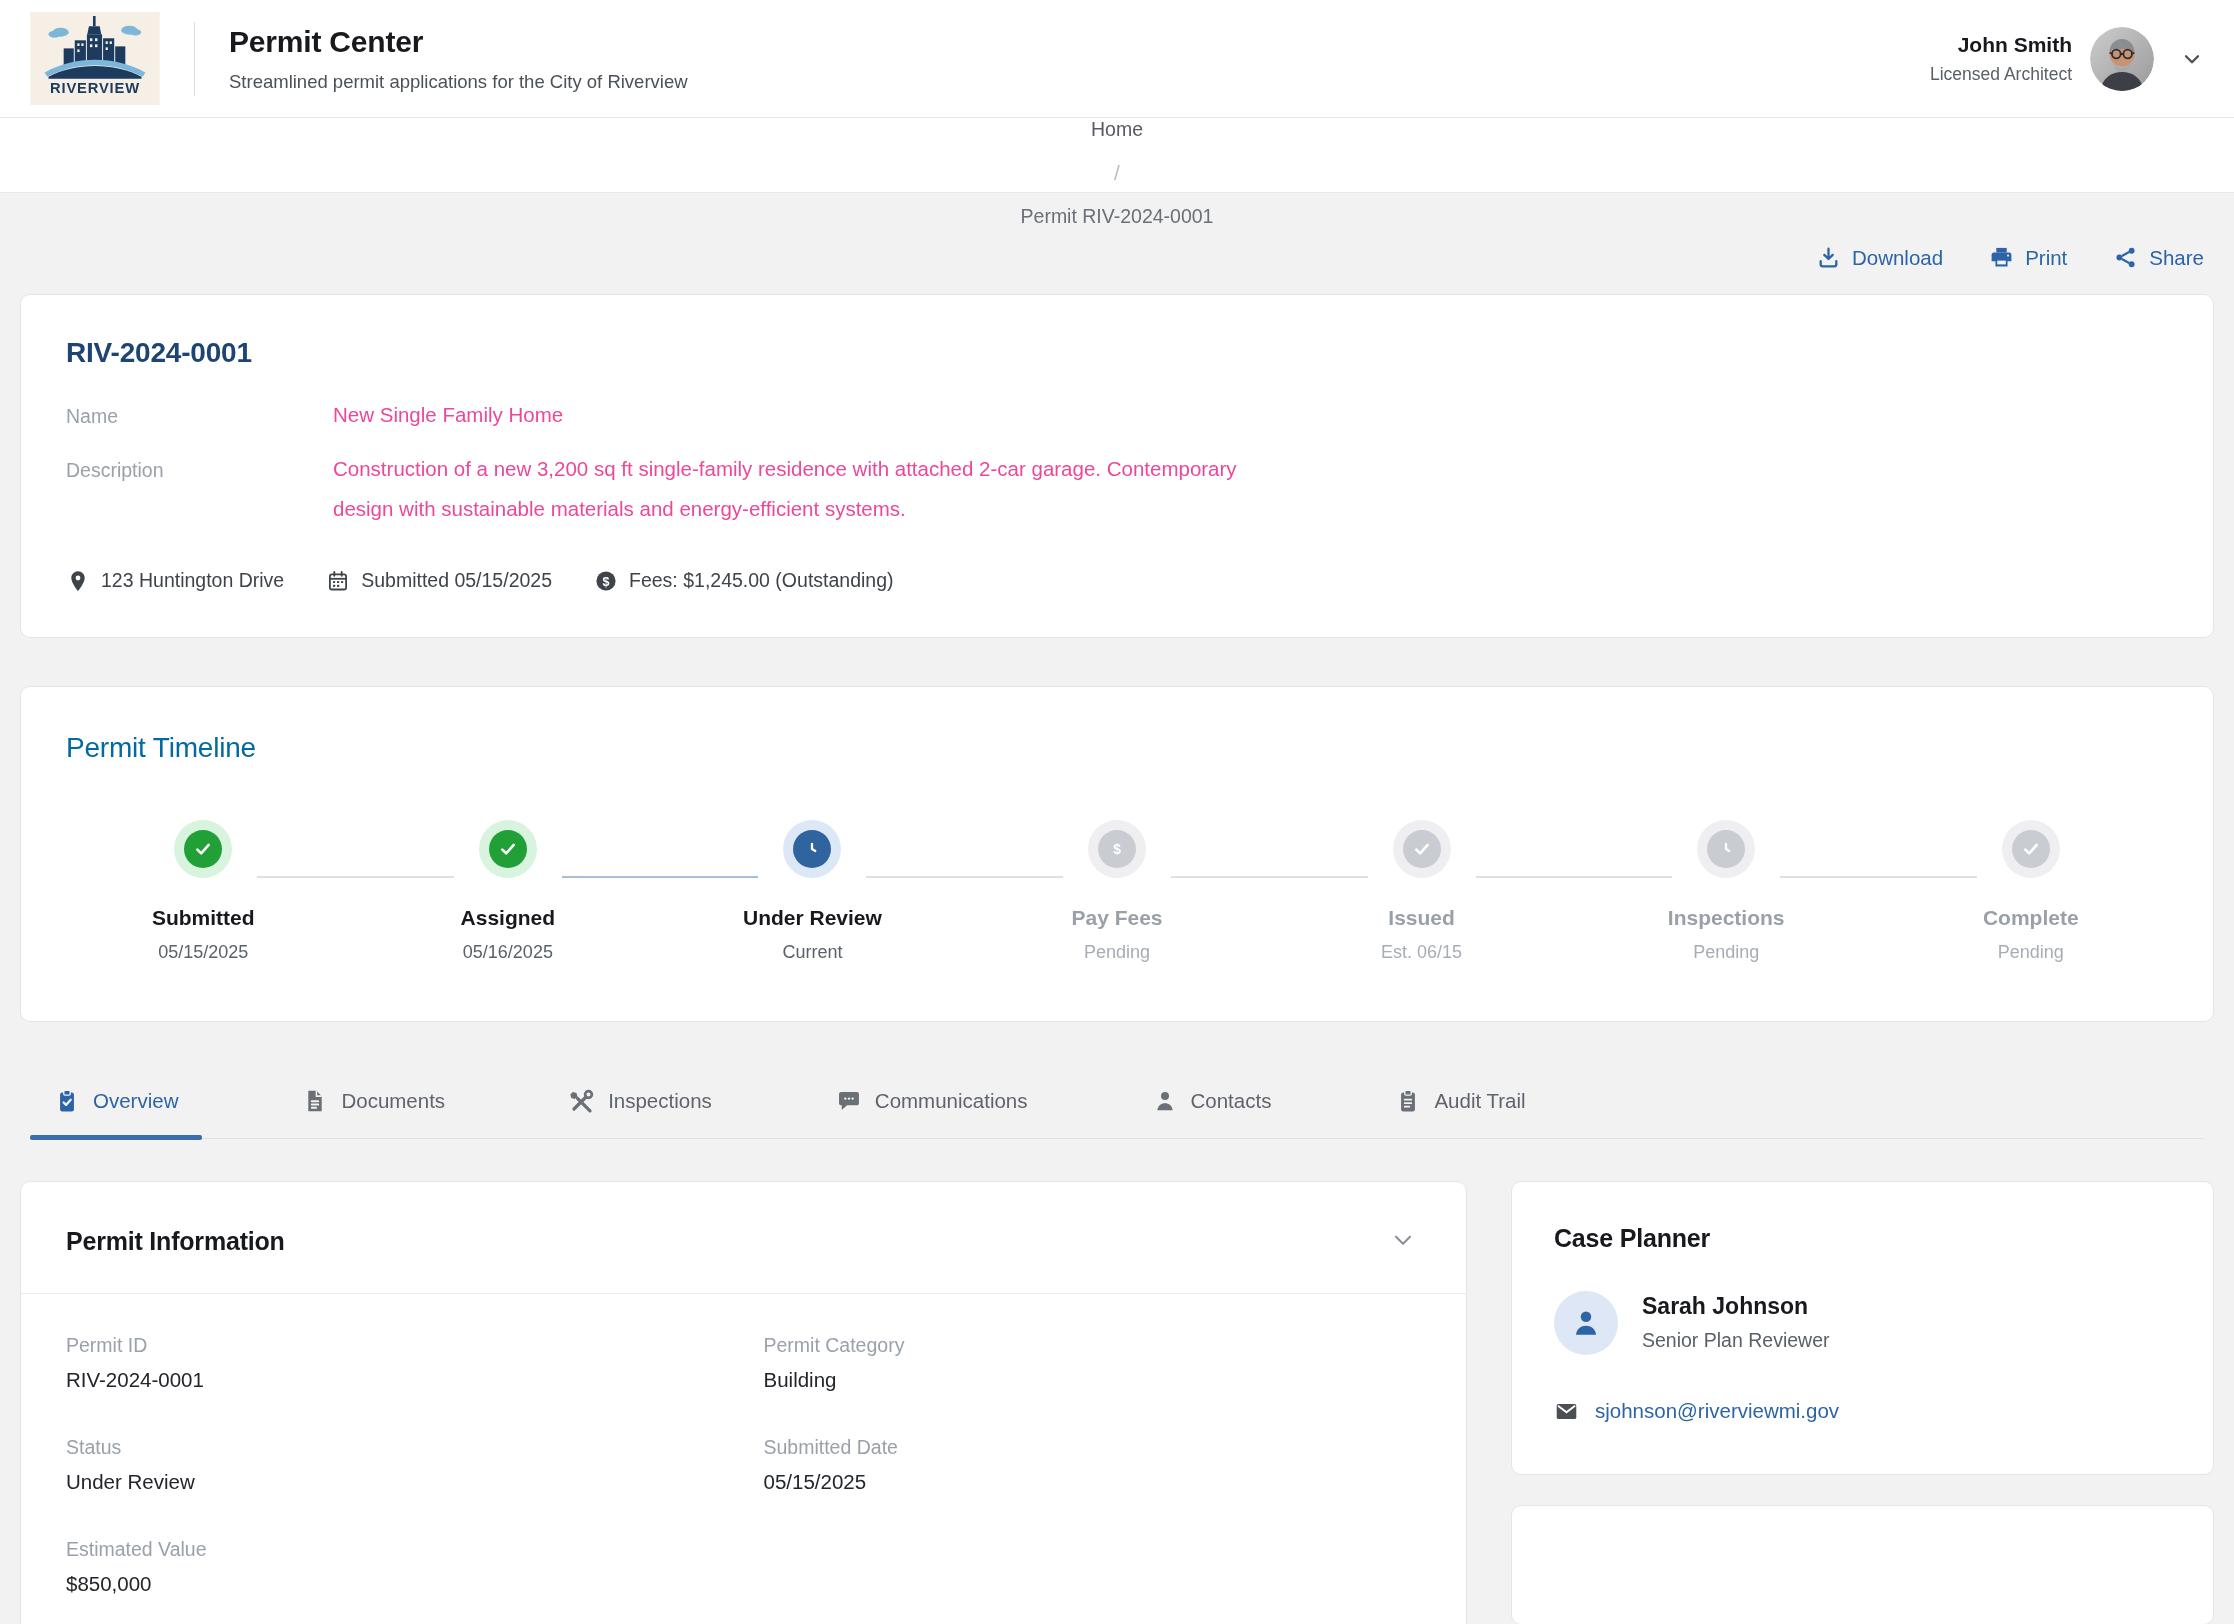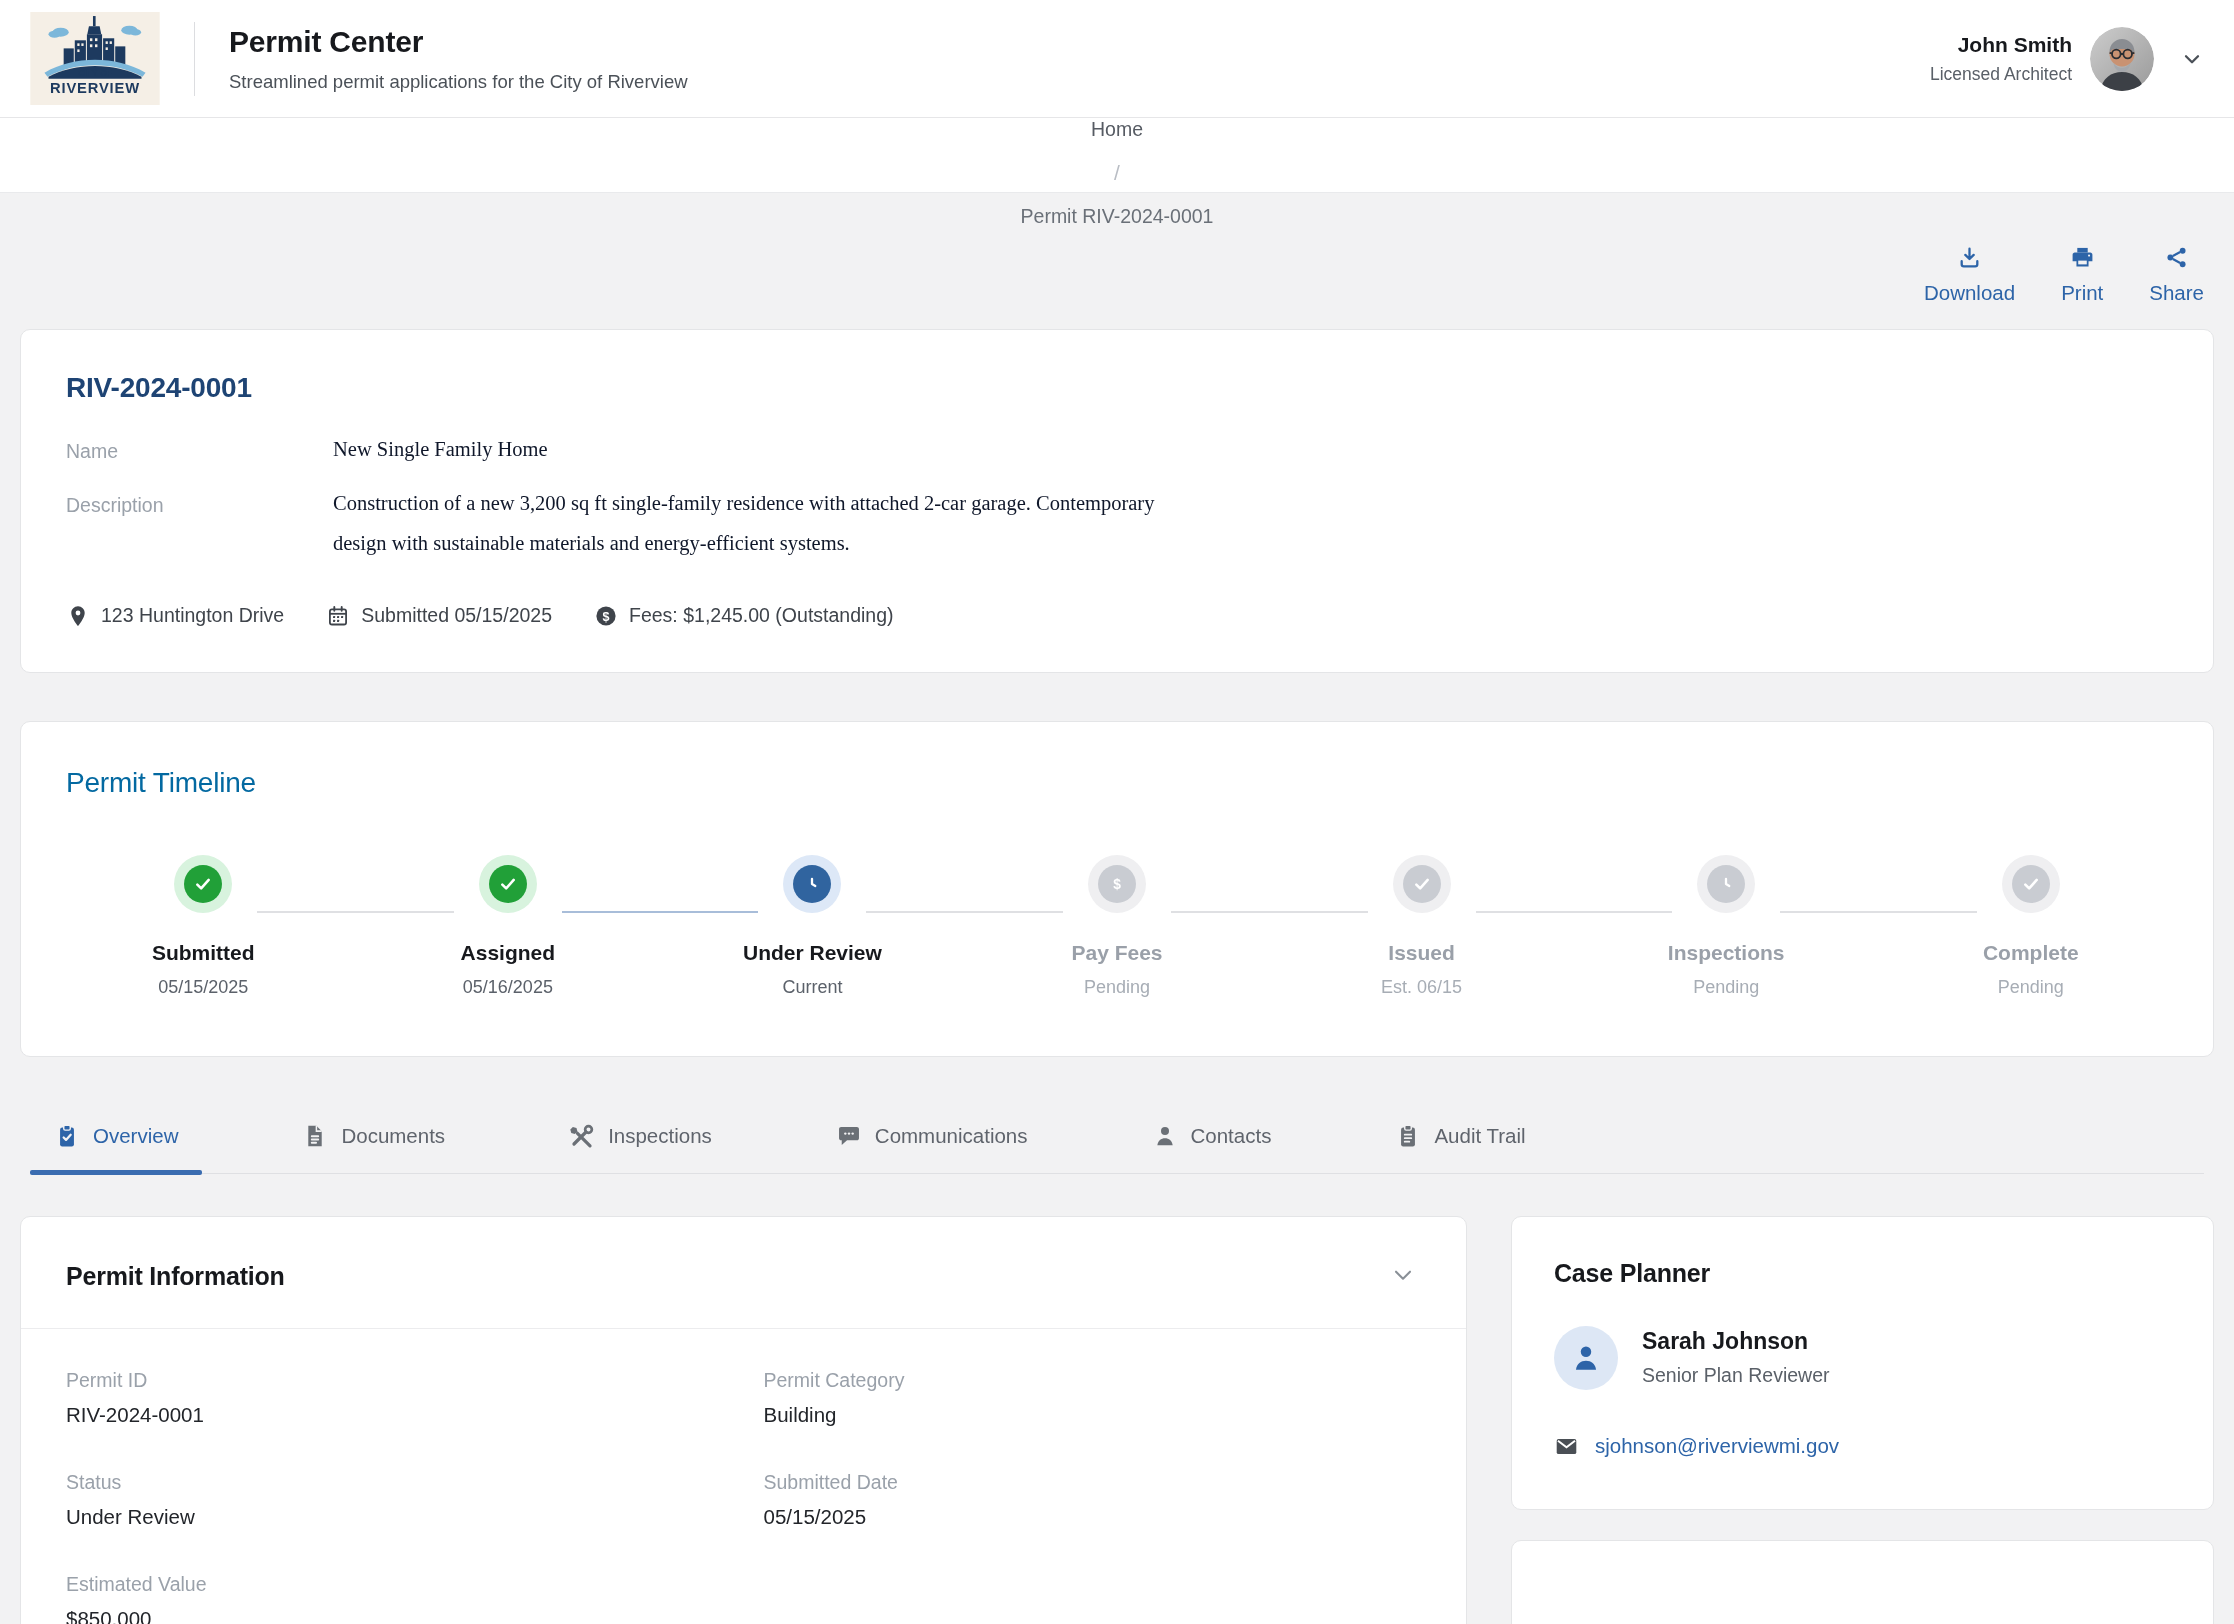--- a/index.html
+++ b/index.html
@@ -38,30 +38,30 @@
     display:flex; align-items:center; padding:0 30px; gap:20px;flex-direction:column;
   }
   .crumb { font-size:19.5px; color:#565b63; }
   .crumb.current { color:#6a7078; }
   .crumb-sep { font-size:21px; color:#b9bdc4; }
 
   
   .content { padding:52px 20px 0; }
 
   .actions-row { display:flex; justify-content:flex-end; align-items:center; gap:46px; padding:0 10px; margin-bottom:24px; }
-  .action-link { display:flex; align-items:center; gap:11px; color:#2d64a8; font-size:20.5px; font-weight:500; cursor:pointer;flex-direction:column; }
+  .action-link { display:flex; align-items:center; gap:11px; color:#2d64a8; font-size:20.5px; font-weight:500; cursor:pointer; }
 
   .card { background:#fff; border:1px solid #e4e5e7; border-radius:10px; }
 
   
   .permit-card { padding:42px 45px 44px; margin-bottom:48px; }
   .permit-id { font-size:28px; font-weight:700; color:#1e4474; margin-bottom:34px; letter-spacing:-0.2px; }
   .kv-row { display:flex; margin-bottom:22px; }
   .kv-label { width:267px; flex:0 0 267px; font-size:19.5px; color:#9aa1aa; padding-top:2px; }
-  .kv-value { font-size:20.5px; color:#0f172a; line-height:1.95; margin-top:-8px;font-family:Liberation Serif, serif; }
+  .kv-value { font-size:20.5px; color:#ec4899; line-height:1.95; margin-top:-8px; }
   .pre-line { white-space:pre-line; }
   .meta-row { display:flex; align-items:center; gap:42px; margin-top:40px; }
   .meta-item { display:flex; align-items:center; gap:11px; font-size:19.5px; font-weight:500; color:#3f444b; }
   .meta-item .icon { color:#3f444b; }
 
   
   .timeline-card { padding:45px 30px 58px; margin-bottom:52px; }
   .timeline-title { font-size:28px; font-weight:400; color:#0369a1; margin:0 15px 56px; letter-spacing:-0.2px; }
   .steps { display:flex; position:relative; }
   .step { flex:1 1 0; display:flex; flex-direction:column; align-items:center; position:relative; }

